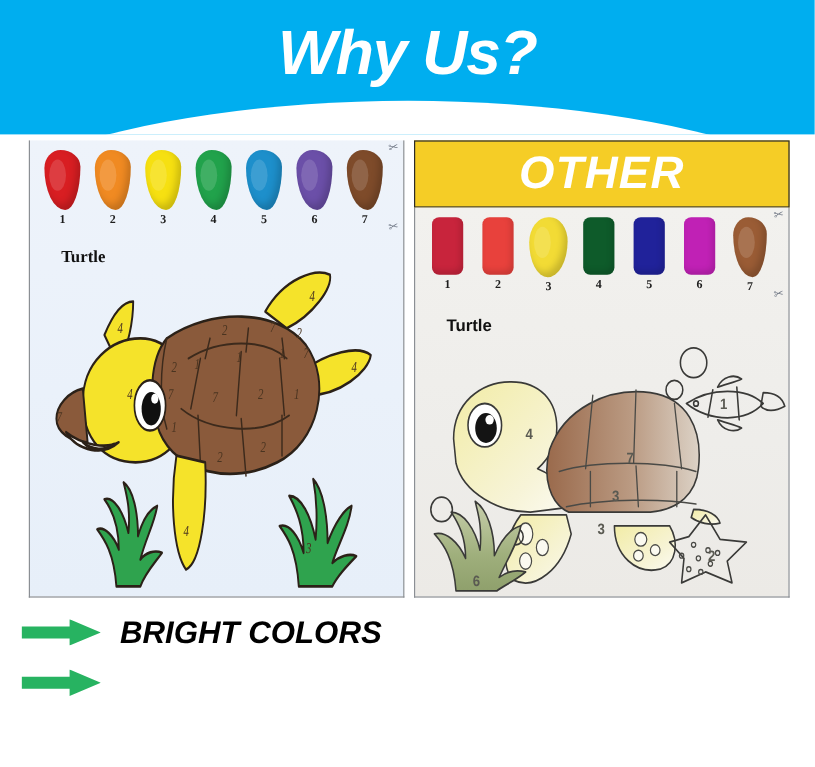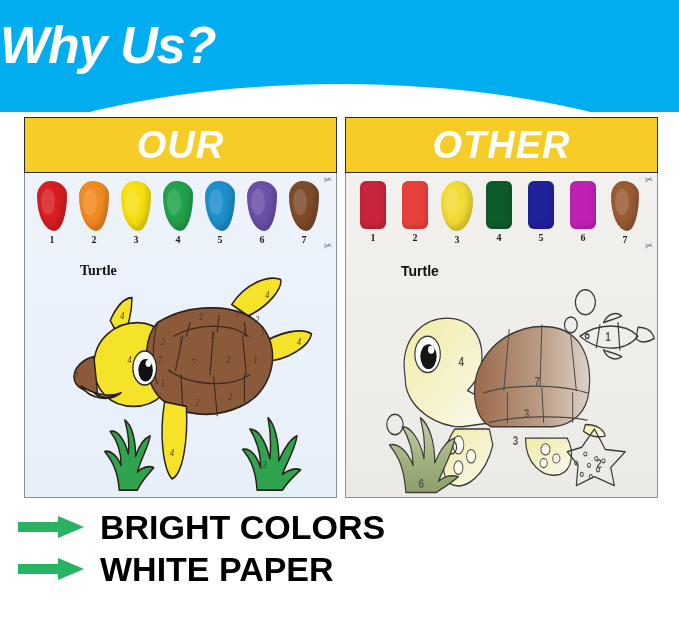--- a/index.html
+++ b/index.html
@@ -11,20 +11,21 @@
     position:relative;
   }
 
   
   .header{
     position:absolute;left:0;top:0;width:679px;height:112px;
     background:#00AEEF;overflow:hidden;
   }
   .header-title{
     position:absolute;left:0;top:16px;width:679px;
+    text-align:center;
     color:#ffffff;
     font-size:52px;
     font-weight:bold;
     font-style:italic;
     letter-spacing:-1px;
     line-height:58px;
     white-space:nowrap;
   }
   .header-wave{
     position:absolute;
@@ -111,21 +112,21 @@
   }
   .blob.rect::after{display:none;}
   .swatch-num{
     margin-top:3px;
     font-size:10px;font-weight:bold;color:#1d1d1d;
     font-family:"Liberation Serif",serif;
   }
 
   
   .drawing{
-    position:absolute;left:0;top:84px;right:0;bottom:0;margin-left:29px;
+    position:absolute;left:0;top:84px;right:0;bottom:0;
   }
   .label-turtle{
     position:absolute;left:26px;top:6px;
     font-size:14px;font-weight:bold;color:#111;
   }
   .label-turtle.serif{font-family:"Liberation Serif",serif;}
   .label-turtle.sans{font-family:"Liberation Sans",sans-serif;}
 
   .svg-full{position:absolute;left:0;top:0;width:100%;height:100%;}
 
@@ -136,41 +137,39 @@
   .benefit-row{
     display:flex;align-items:center;
     height:42px;
     padding-left:18px;
   }
   .arrow{
     width:66px;height:22px;flex:0 0 66px;
     margin-right:16px;
   }
   .benefit-text{
-    font-size:34px;
+    font-size:26px;
     font-weight:bold;
+    font-style:italic;
     color:#000000;
     letter-spacing:0px;
     white-space:nowrap;
   }
 </style>
 </head>
 <body>
 
 <div class="header">
   <div class="header-title">Why Us?</div>
   <div class="header-wave"></div>
 </div>
 
 <div class="compare">
 
   <div class="col col-left">
-    <div class="col-head">
-      <span>OUR</span>
-    </div>
     <div class="paper paper-left">
 
       <div class="scissors" style="right:4px;top:2px;">✂</div>
       <div class="scissors" style="right:4px;top:68px;">✂</div>
 
       <div class="swatch-row">
         <div class="swatch">
           <div class="blob blobby" style="background:#D81E22"></div>
           <div class="swatch-num">1</div>
         </div>
@@ -424,16 +423,15 @@
       <path d="M0 6 L40 6 L40 0 L66 11 L40 22 L40 16 L0 16 Z" fill="#27B361"></path>
     </svg>
     <div class="benefit-text">BRIGHT COLORS</div>
   </div>
 
 
   <div class="benefit-row">
     <svg class="arrow" viewBox="0 0 66 22">
       <path d="M0 6 L40 6 L40 0 L66 11 L40 22 L40 16 L0 16 Z" fill="#27B361"></path>
     </svg>
-    <div class="benefit-text">WHITE PAPER</div>
   </div>
 
 </div>
 
 </body></html>

